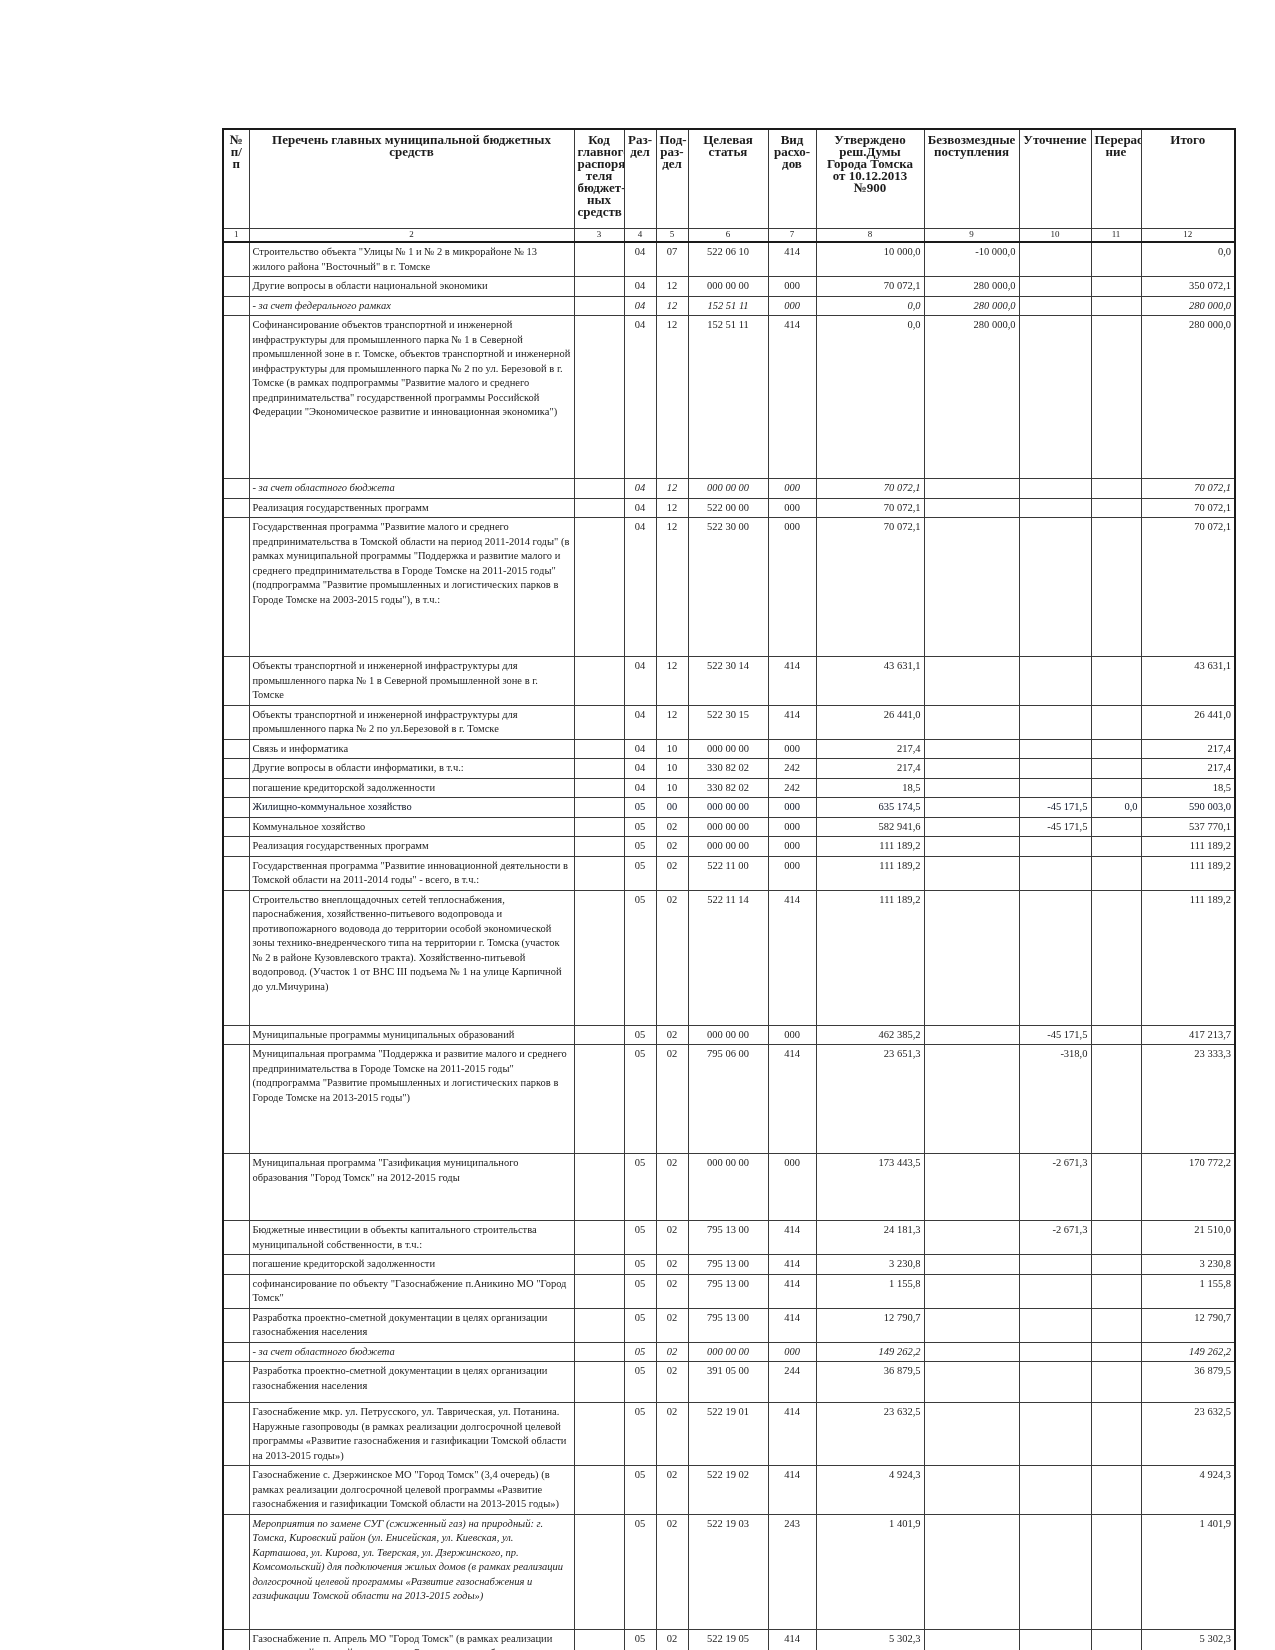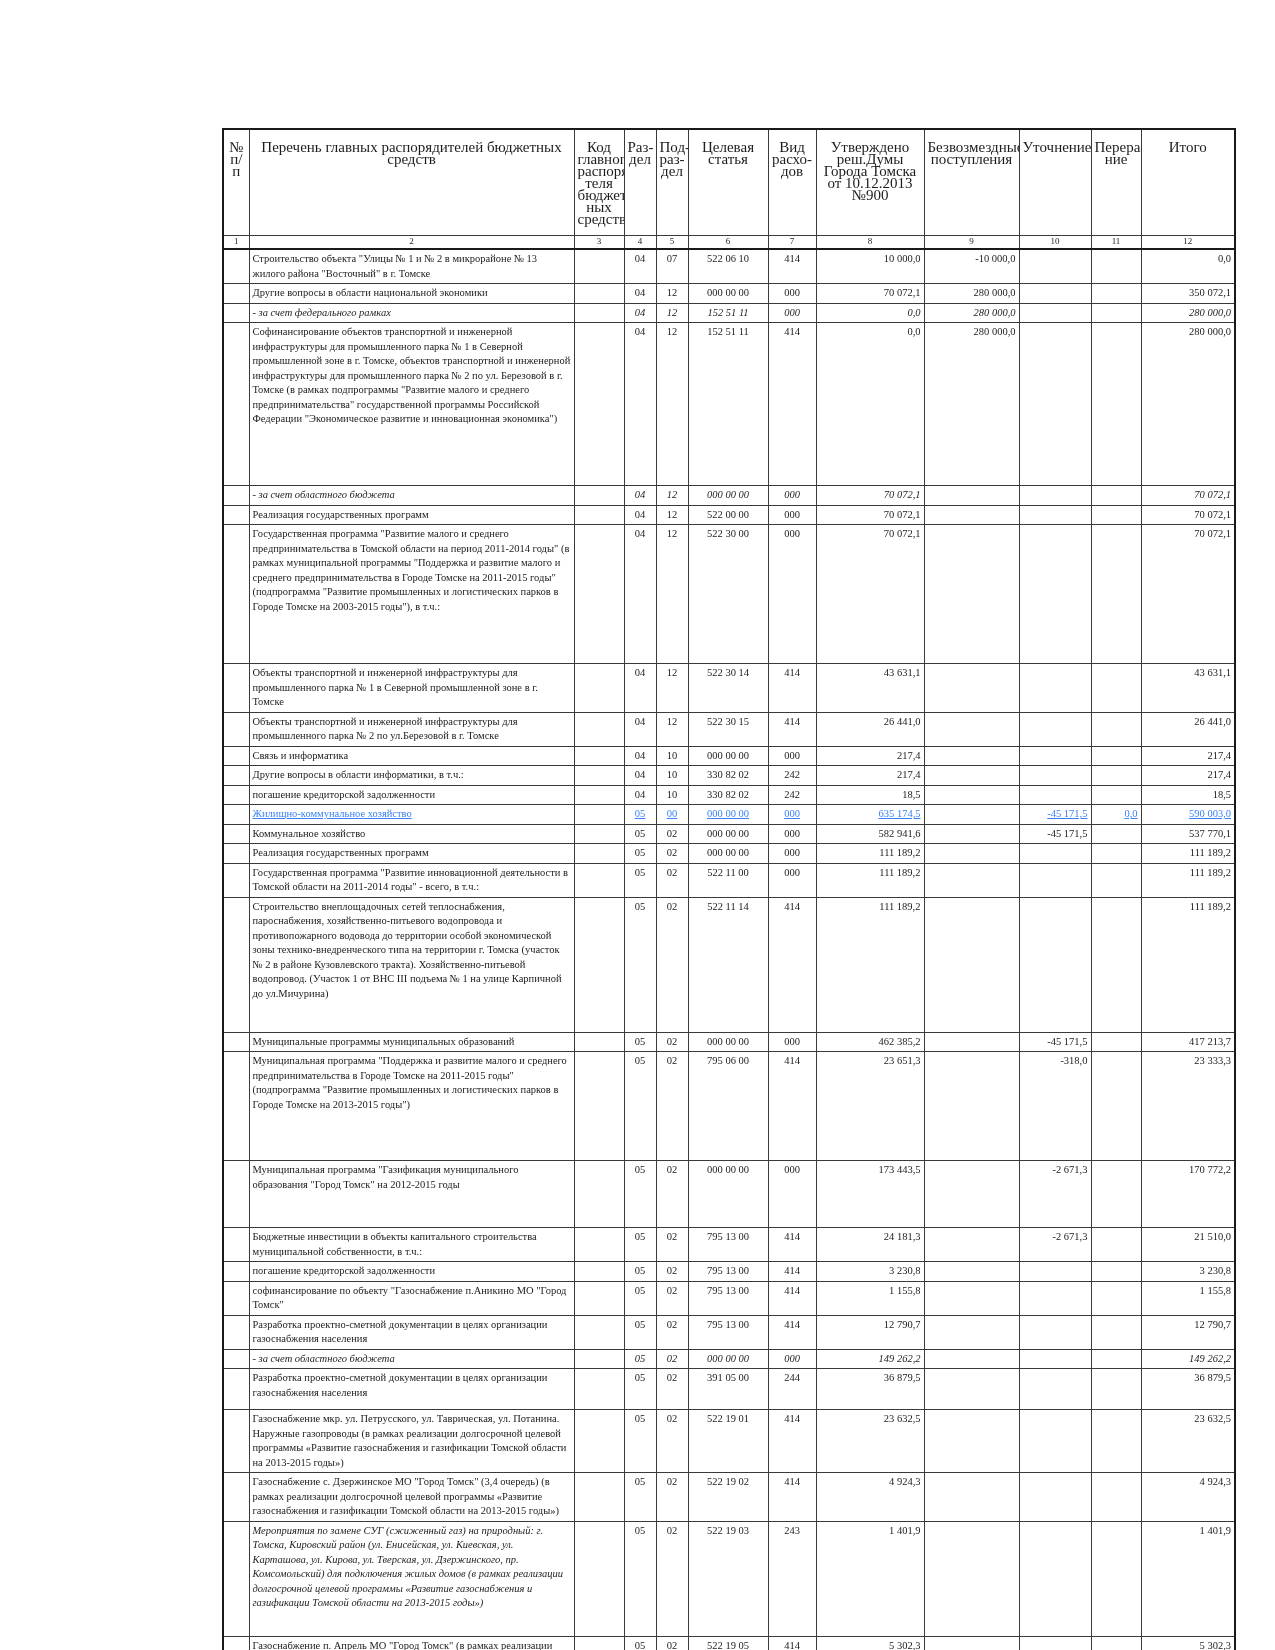--- a/index.html
+++ b/index.html
@@ -2,22 +2,22 @@
 <html><head>
 <meta charset="utf-8">
 <style>
   html,body{margin:0;padding:0;background:#ffffff;}
   #page{position:relative;width:1275px;height:1650px;background:#ffffff;overflow:hidden;
         font-family:"Liberation Serif", serif;color:#1c1c1c;}
   #budget-table{position:absolute;left:222px;top:128px;width:1012px;border-collapse:collapse;
         table-layout:fixed;}
   #budget-table td,#budget-table th{border:1px solid #3a3a3a;vertical-align:top;
         font-weight:normal;padding:2px 3px;overflow:hidden;}
-  #budget-table .hdr td{font-size:15px;line-height:12px;text-align:center;vertical-align:top;
-        padding-top:11px;height:92px;}
+  #budget-table .hdr td{font-size:13px;line-height:12px;text-align:center;vertical-align:top;
+        padding-top:4px;height:92px;font-weight:bold;}
   #budget-table .colnum td{font-size:9px;text-align:center;height:12px;padding:0 2px;
         border-bottom:2px solid #1a1a1a;}
   #budget-table{border:2px solid #1a1a1a;}
   .num{ text-align:right;font-size:10.5px;line-height:14px;padding-right:5px;}
   .code{text-align:center;font-size:10.5px;line-height:14px;}
   .name{text-align:left;font-size:10.5px;line-height:14.5px;padding-left:6px;padding-right:4px;}
   tr.bold td{font-weight:bold;}
   tr.italic td{font-style:italic;}
   tr.bold td.name{padding-left:3px;}
 </style>
@@ -36,21 +36,21 @@
       <col style="width:48px">
         <col style="width:108px">
         <col style="width:95px">
       <col style="width:72px">
         <col style="width:50px">
         <col style="width:94px">
     </colgroup>
     <tbody id="table-body">
         <tr class="hdr">
           <td>№ п/п</td>
-          <td>Перечень  главных распорядителей бюджетных средств</td>
+          <td>Перечень  главных муниципальной бюджетных средств</td>
           <td>Код главного распоряди- теля бюджет- ных средств</td>
           <td>Раз- дел</td>
           <td>Под- раз- дел</td>
           <td>Целевая статья</td>
           <td>Вид расхо- дов</td>
           <td>Утверждено реш.Думы Города Томска от 10.12.2013 №900</td>
           <td>Безвозмездные поступления</td>
           <td>Уточнение</td>
           <td>Перераспределе ние</td>
           <td>Итого</td>
@@ -230,21 +230,21 @@
           <td class="code">04</td>
           <td class="code">10</td>
           <td class="code">330 82 02</td>
           <td class="code">242</td>
           <td class="num">18,5</td>
           <td class="num"></td>
           <td class="num"></td>
           <td class="num"></td>
           <td class="num">18,5</td>
         </tr>
-        <tr class="bold" style="color: #3b82f6; text-decoration: underline;">
+        <tr class="bold" style="color: #0f172a;">
           <td class="code"></td>
           <td class="name">Жилищно-коммунальное хозяйство</td>
           <td class="code"></td>
           <td class="code">05</td>
           <td class="code">00</td>
           <td class="code">000 00 00</td>
           <td class="code">000</td>
           <td class="num">635 174,5</td>
           <td class="num"></td>
           <td class="num">-45 171,5</td>

